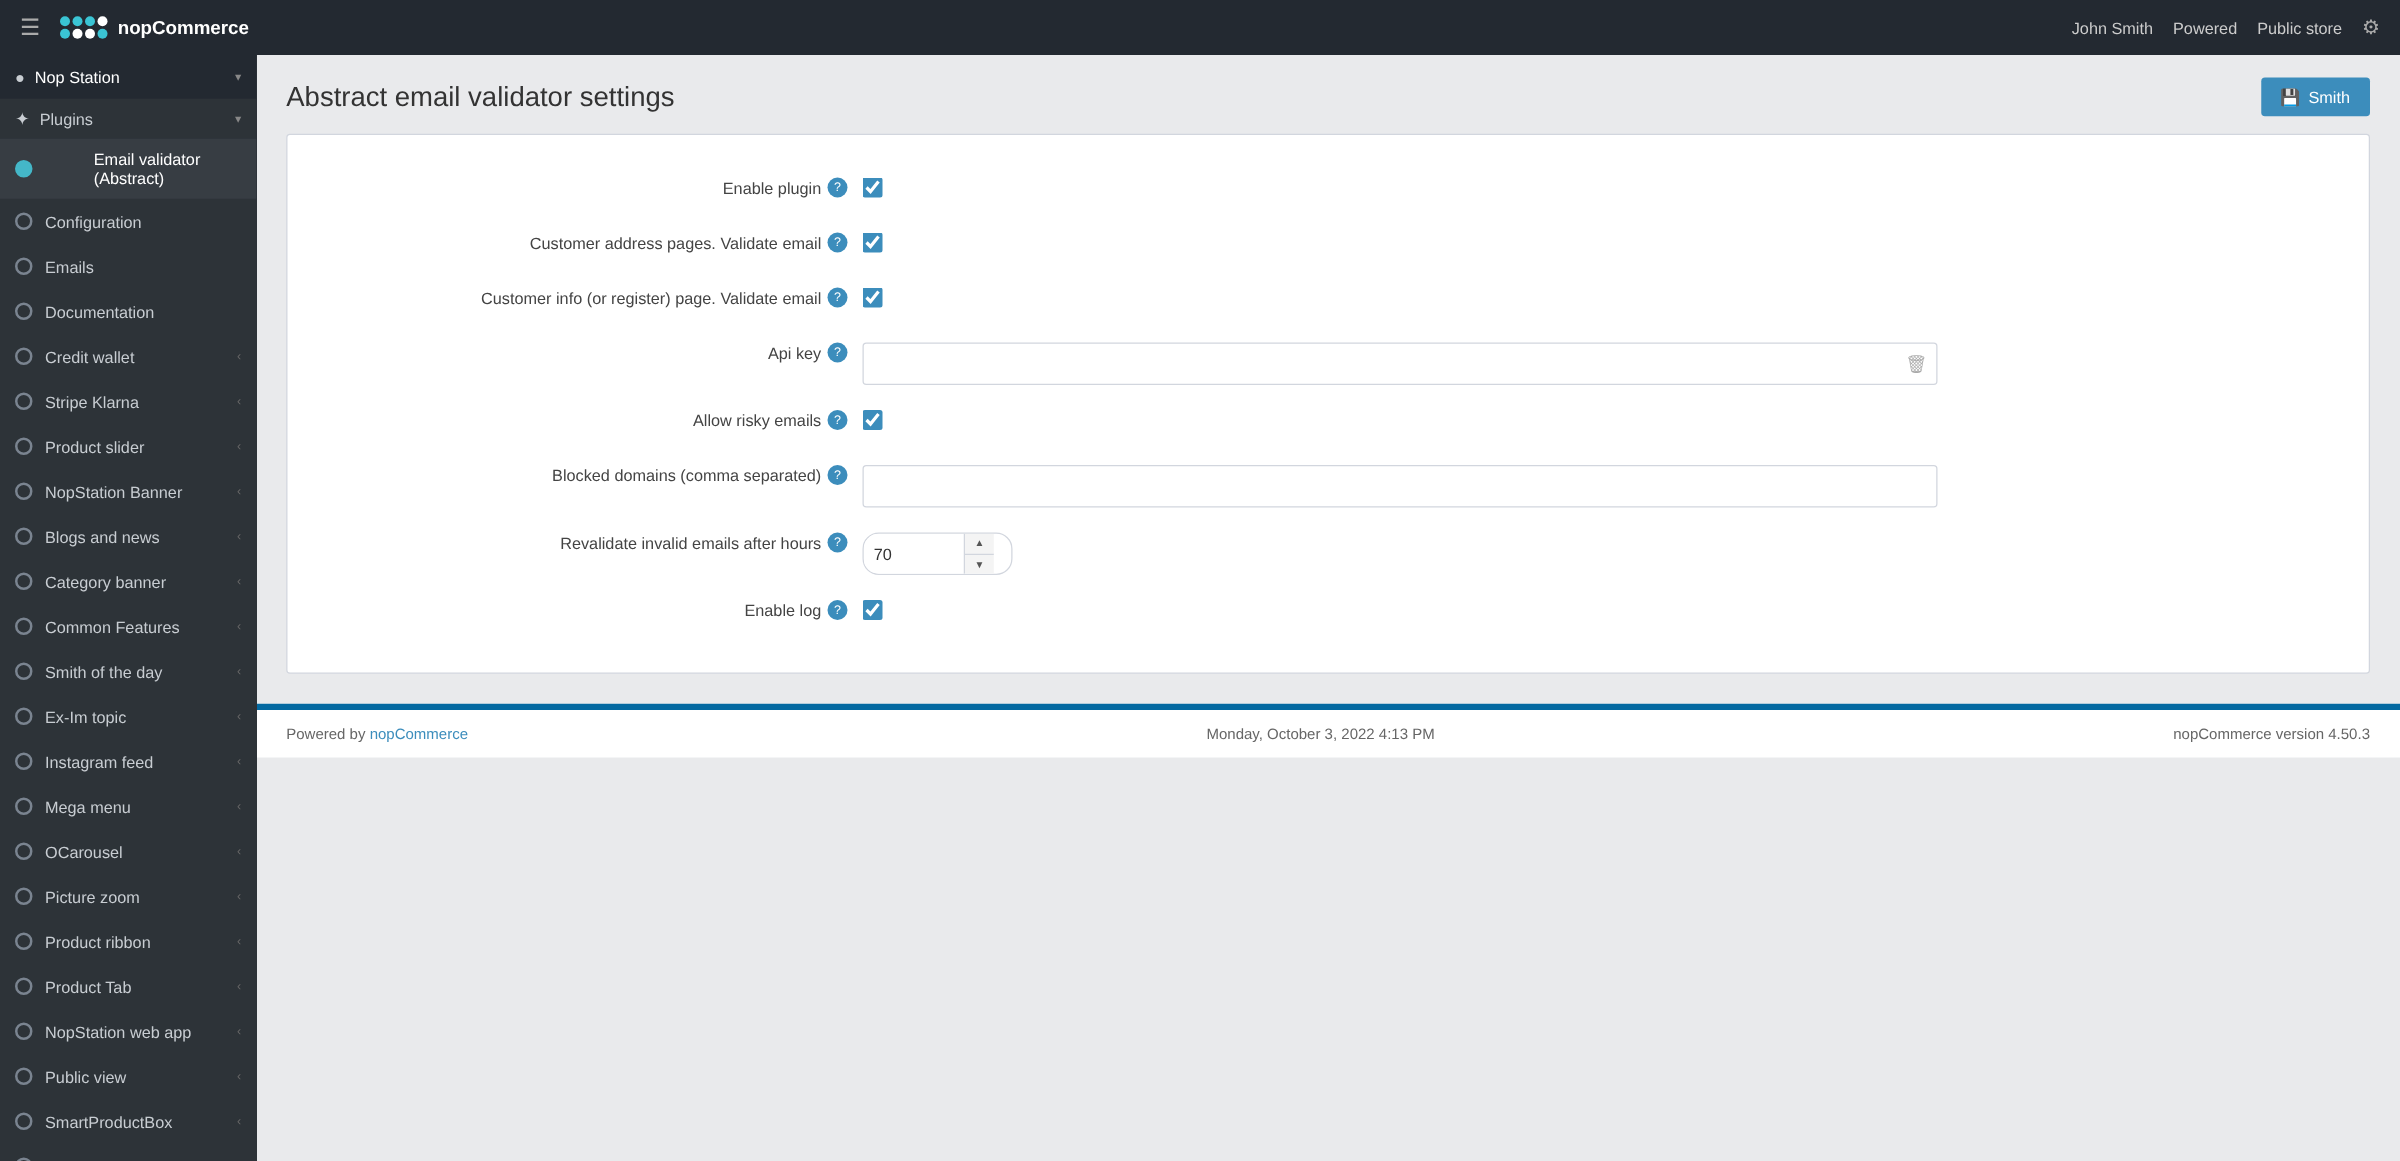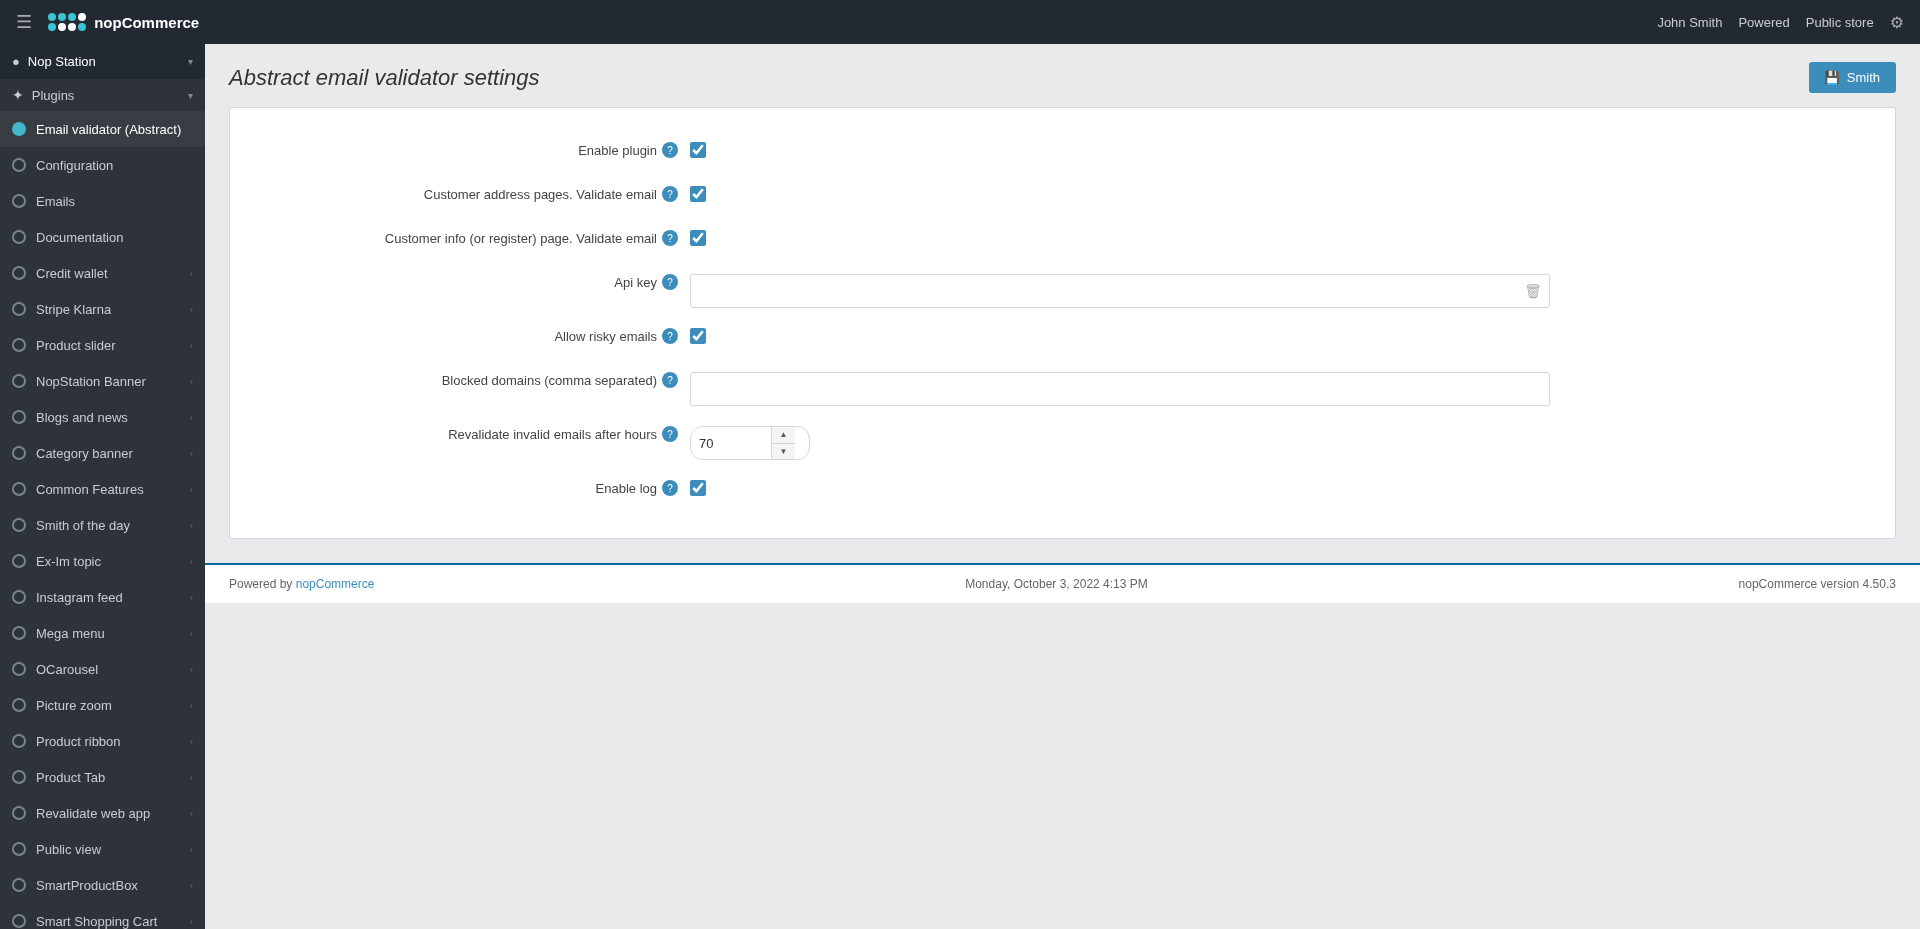--- a/index.html
+++ b/index.html
@@ -70,21 +70,21 @@
     .sidebar::-webkit-scrollbar-thumb { background: #444; }
     .sidebar-item {
       display: flex;
       align-items: center;
       padding: 9px 12px 9px 10px;
       cursor: pointer;
       color: #c8cdd2;
       font-size: 13px;
       position: relative;
     }
-    .sidebar-item.active { background: #373d43; color: #fff; }
+    .sidebar-item.active { background: #373d43; color: #fff; gap: 39px; }
     .sidebar-item .si-icon {
       width: 18px;
       height: 18px;
       margin-right: 8px;
       flex-shrink: 0;
       display: flex;
       align-items: center;
       justify-content: center;
       font-size: 12px;
     }
@@ -135,21 +135,20 @@
       background: #e9eaec;
       padding: 18px 24px 14px 24px;
       display: flex;
       align-items: center;
       justify-content: space-between;
     }
     .page-title {
       font-size: 22px;
       font-weight: 400;
       color: #333;
-      font-style: italic;
     }
 
     .save-btn {
       background: #3c8dbc;
       color: #fff;
       border: none;
       padding: 8px 16px;
       border-radius: 3px;
       font-size: 13px;
       cursor: pointer;
@@ -268,21 +267,21 @@
       justify-content: center;
       font-size: 8px;
       color: #555;
       padding: 0;
     }
     .spin-btn:first-child { border-bottom: 1px solid #d2d6de; }
 
     
     .footer {
       background: #fff;
-      border-top: 2px solid #0369a1;
+      border-top: 5px solid #0369a1;
       padding: 12px 24px;
       display: flex;
       align-items: center;
       justify-content: space-between;
       font-size: 12px;
       color: #666;
       flex-shrink: 0;
     }
     .footer a { color: #3c8dbc; text-decoration: none; }
   </style>
@@ -455,21 +454,21 @@
           <span class="si-icon">
             <span class="si-circle"></span>
           </span>
           <span>Product Tab</span>
           <span class="chevron">‹</span>
         </div>
         <div class="sidebar-item">
           <span class="si-icon">
             <span class="si-circle"></span>
           </span>
-          <span>Revalidate web app</span>
+          <span>NopStation web app</span>
           <span class="chevron">‹</span>
         </div>
         <div class="sidebar-item">
           <span class="si-icon">
             <span class="si-circle"></span>
           </span>
           <span>Public view</span>
           <span class="chevron">‹</span>
         </div>
         <div class="sidebar-item">

